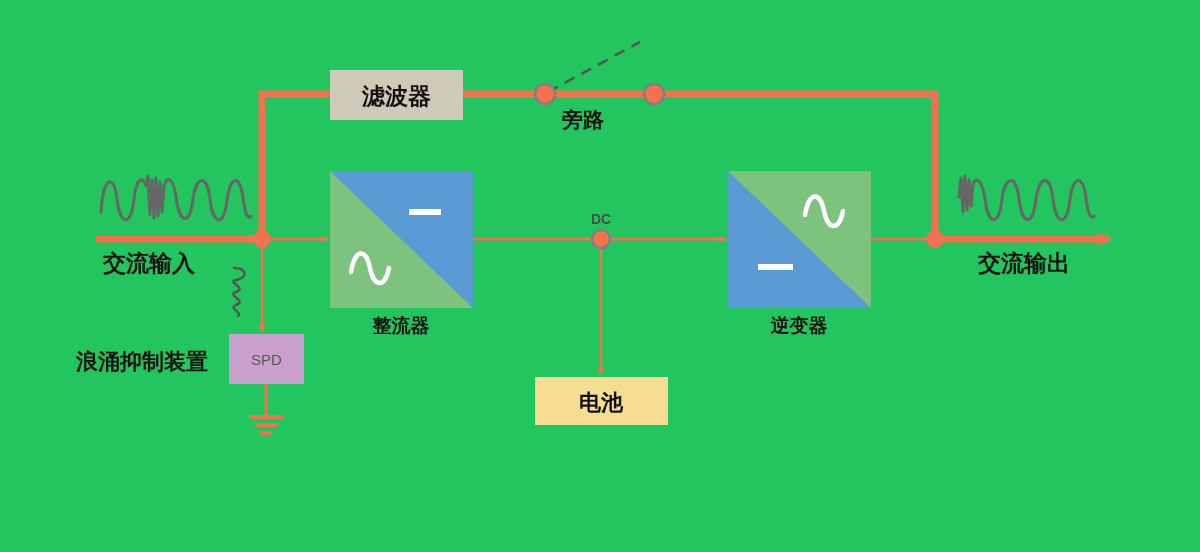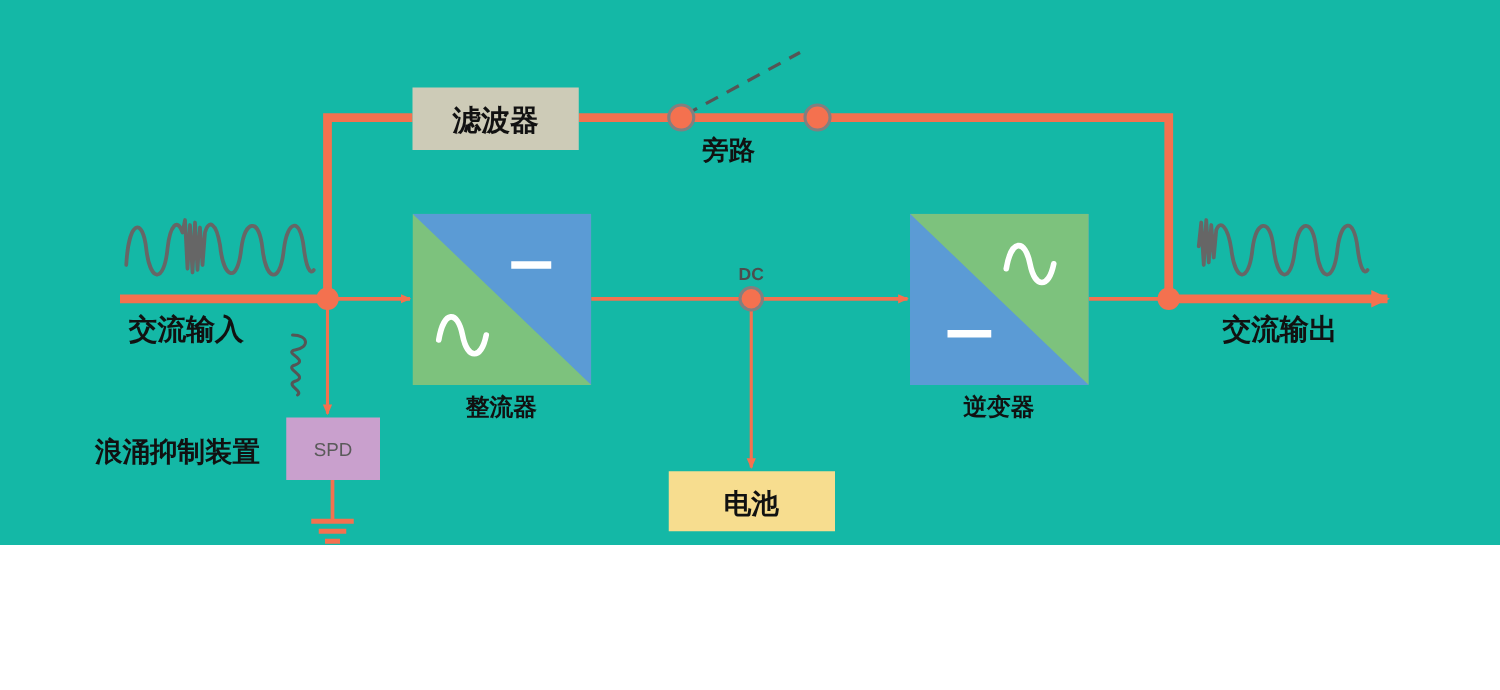--- a/index.html
+++ b/index.html
@@ -6,22 +6,22 @@
     margin: 0;
     padding: 0;
     background: #ffffff;
   }
   body {
     font-family: "Liberation Sans", sans-serif;
   }
   #diagram-root {
     position: relative;
     width: 1200px;
-    height: 436px;
-    background: #14b8a6;
+    height: 552px;
+    background: #22c55e;
     overflow: hidden;
   }
   #diagram-svg {
     position: absolute;
     top: 0;
     left: 0;
     width: 1200px;
     height: 552px;
   }
   .cn-text {

